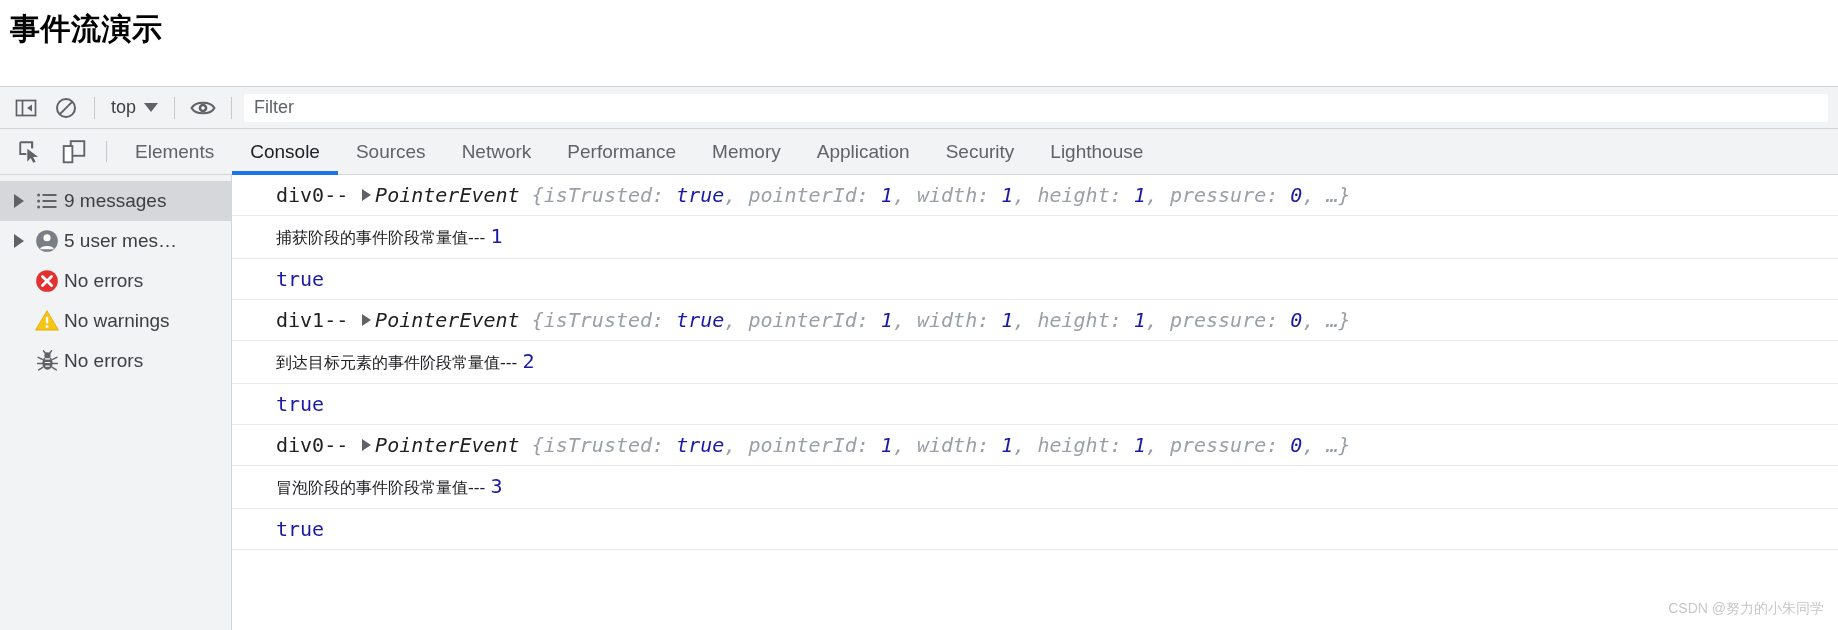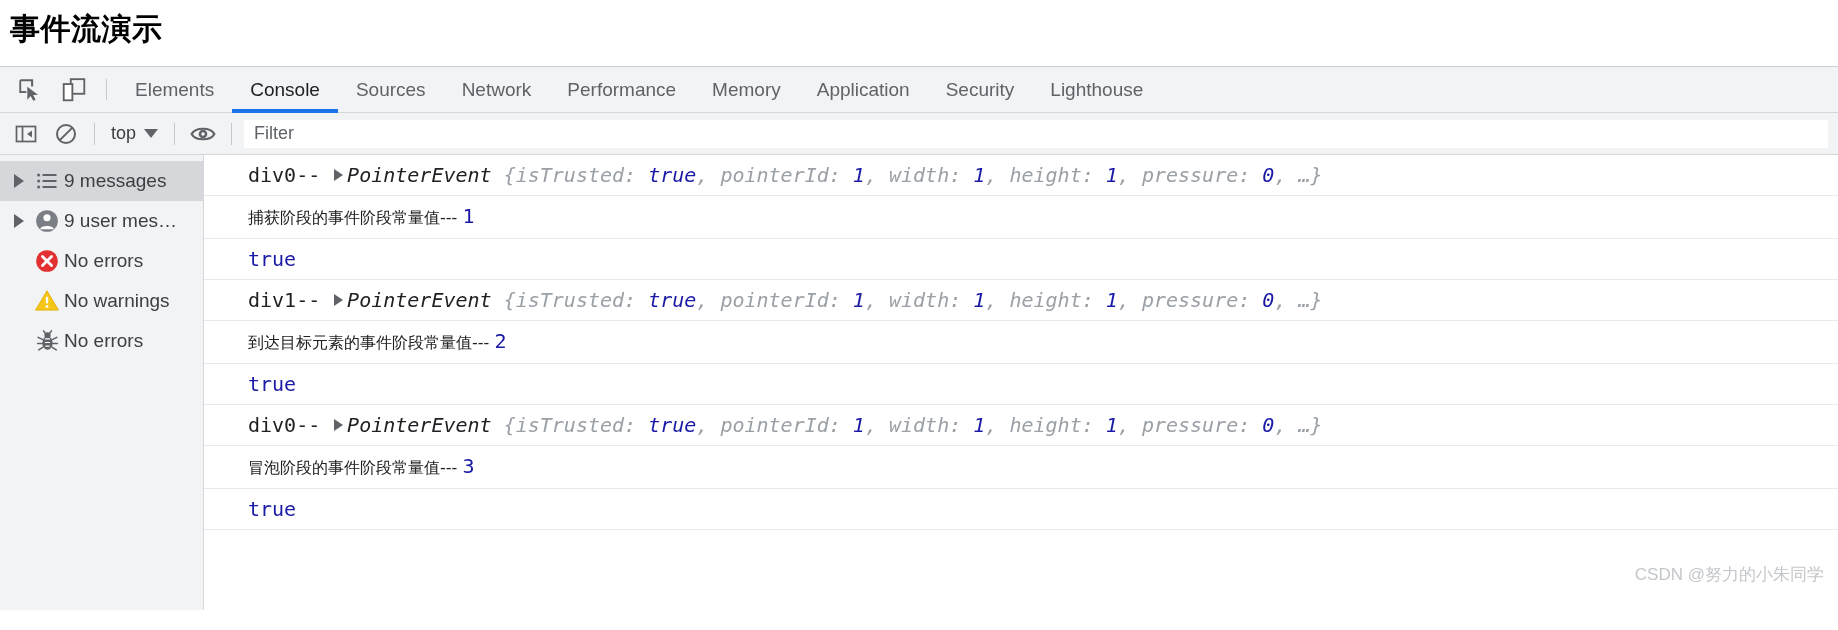--- a/index.html
+++ b/index.html
@@ -6,21 +6,21 @@
   html, body {
     margin: 0; padding: 0;
     width: 1838px; height: 630px;
     background: #ffffff;
     font-family: "Liberation Sans", sans-serif;
     overflow: hidden;
   }
 
   
   #page-area {
-    height: 66px;
+    height: 86px;
     background: #ffffff;
     position: relative;
   }
   #page-title {
     position: absolute;
     left: 10px; top: 9px;
     font-size: 30px;
     font-weight: 700;
     color: #000000;
     letter-spacing: 0.5px;
@@ -135,21 +135,21 @@
   
   #console-body {
     flex: 1;
     display: flex;
     min-height: 0;
     background: #ffffff;
   }
 
   
   #console-sidebar {
-    width: 204px;
+    width: 232px;
     flex: none;
     background: #f1f3f4;
     border-right: 1px solid #d4d6d9;
     padding-top: 6px;
     overflow: hidden;
   }
   .side-item {
     display: flex;
     align-items: center;
     height: 40px;
@@ -244,34 +244,73 @@
   .bool-row {
     font-family: "DejaVu Sans Mono", "Liberation Mono", monospace;
     font-size: 20px;
     color: #1a1aa6;
   }
 
   
   #watermark {
     position: absolute;
     right: 14px;
-    bottom: 24px;
-    font-size: 17px;
+    bottom: 12px;
+    font-size: 14px;
     color: #c4c7ca;
     white-space: nowrap;
   }
 </style>
 </head>
 <body>
 
 <div id="page-area">
   <div id="page-title">事件流演示</div>
 </div>
 
 <div id="devtools">
+
+  <div id="console-toolbar">
+
+    <div class="ct-btn">
+      <svg width="24" height="24" viewBox="0 0 24 24">
+        <rect x="2.5" y="4.5" width="19" height="15" fill="none" stroke="#5f6368" stroke-width="1.7"></rect>
+        <line x1="8.5" y1="4.5" x2="8.5" y2="19.5" stroke="#5f6368" stroke-width="1.7"></line>
+        <path d="M18 8.5 L13 12 L18 15.5 Z" fill="#5f6368"></path>
+      </svg>
+    </div>
+
+    <div class="ct-btn">
+      <svg width="24" height="24" viewBox="0 0 24 24">
+        <circle cx="12" cy="12" r="9" fill="none" stroke="#5f6368" stroke-width="2"></circle>
+        <line x1="5.6" y1="18.4" x2="18.4" y2="5.6" stroke="#5f6368" stroke-width="2"></line>
+      </svg>
+    </div>
+
+    <div class="ct-sep"></div>
+
+    <div id="context-select">
+      <span>top</span>
+      <span class="caret"></span>
+    </div>
+
+    <div class="ct-sep"></div>
+
+    <div class="ct-btn">
+      <svg width="26" height="26" viewBox="0 0 24 24">
+        <path d="M1.5 12 C5 5.5, 19 5.5, 22.5 12 C19 18.5, 5 18.5, 1.5 12 Z" fill="none" stroke="#5f6368" stroke-width="2"></path>
+        <circle cx="12" cy="12" r="4" fill="#5f6368"></circle>
+        <circle cx="12" cy="12" r="1.6" fill="#ffffff"></circle>
+      </svg>
+    </div>
+
+    <div class="ct-sep"></div>
+
+    <input id="filter-input" type="text" placeholder="Filter" style="">
+  </div>
 
   <div id="tabstrip">
 
     <div class="tb-icon-btn">
       <svg width="26" height="26" viewBox="0 0 24 24">
         <path d="M3 3 h11 v5.5" fill="none" stroke="#5f6368" stroke-width="1.7"></path>
         <path d="M3 3 v11 h5.5" fill="none" stroke="#5f6368" stroke-width="1.7"></path>
         <path d="M14 3 v5.5 M3 14 h5.5" fill="none" stroke="#5f6368" stroke-width="1.7"></path>
         <path d="M9.5 9 L9.5 21 L12.6 17.6 L15 22 L17.2 20.9 L14.9 16.6 L19.4 16.3 Z" fill="#5f6368"></path>
       </svg>
@@ -306,59 +345,20 @@
     </div>
     <div class="tab">
       <span>Application</span>
     </div>
     <div class="tab">
       <span>Security</span>
     </div>
     <div class="tab">
       <span>Lighthouse</span>
     </div>
-  </div>
-
-  <div id="console-toolbar">
-
-    <div class="ct-btn">
-      <svg width="24" height="24" viewBox="0 0 24 24">
-        <rect x="2.5" y="4.5" width="19" height="15" fill="none" stroke="#5f6368" stroke-width="1.7"></rect>
-        <line x1="8.5" y1="4.5" x2="8.5" y2="19.5" stroke="#5f6368" stroke-width="1.7"></line>
-        <path d="M18 8.5 L13 12 L18 15.5 Z" fill="#5f6368"></path>
-      </svg>
-    </div>
-
-    <div class="ct-btn">
-      <svg width="24" height="24" viewBox="0 0 24 24">
-        <circle cx="12" cy="12" r="9" fill="none" stroke="#5f6368" stroke-width="2"></circle>
-        <line x1="5.6" y1="18.4" x2="18.4" y2="5.6" stroke="#5f6368" stroke-width="2"></line>
-      </svg>
-    </div>
-
-    <div class="ct-sep"></div>
-
-    <div id="context-select">
-      <span>top</span>
-      <span class="caret"></span>
-    </div>
-
-    <div class="ct-sep"></div>
-
-    <div class="ct-btn">
-      <svg width="26" height="26" viewBox="0 0 24 24">
-        <path d="M1.5 12 C5 5.5, 19 5.5, 22.5 12 C19 18.5, 5 18.5, 1.5 12 Z" fill="none" stroke="#5f6368" stroke-width="2"></path>
-        <circle cx="12" cy="12" r="4" fill="#5f6368"></circle>
-        <circle cx="12" cy="12" r="1.6" fill="#ffffff"></circle>
-      </svg>
-    </div>
-
-    <div class="ct-sep"></div>
-
-    <input id="filter-input" type="text" placeholder="Filter" style="">
   </div>
 
   <div id="console-body">
 
     <div id="console-sidebar">
 
       <div class="side-item selected">
         <span class="side-caret">
             <i></i>
           </span>
@@ -379,21 +379,21 @@
         <span class="side-caret">
             <i></i>
           </span>
         <span class="side-icon">
           <svg width="26" height="26" viewBox="0 0 24 24">
             <circle cx="12" cy="12" r="10" fill="#7a7f85"></circle>
             <circle cx="12" cy="9" r="3.3" fill="#ffffff"></circle>
             <path d="M5.6 19.5 C6.6 15.6, 17.4 15.6, 18.4 19.5 Z" fill="#ffffff"></path>
           </svg>
         </span>
-        <span class="side-label">9 user mes…</span>
+        <span class="side-label">5 user mes…</span>
       </div>
 
       <div class="side-item">
         <span class="side-caret empty"></span>
         <span class="side-icon">
           <svg width="26" height="26" viewBox="0 0 24 24">
             <circle cx="12" cy="12" r="10" fill="#e33030"></circle>
             <path d="M7.8 7.8 L16.2 16.2 M16.2 7.8 L7.8 16.2" stroke="#ffffff" stroke-width="2.6" stroke-linecap="round"></path>
           </svg>
         </span>

